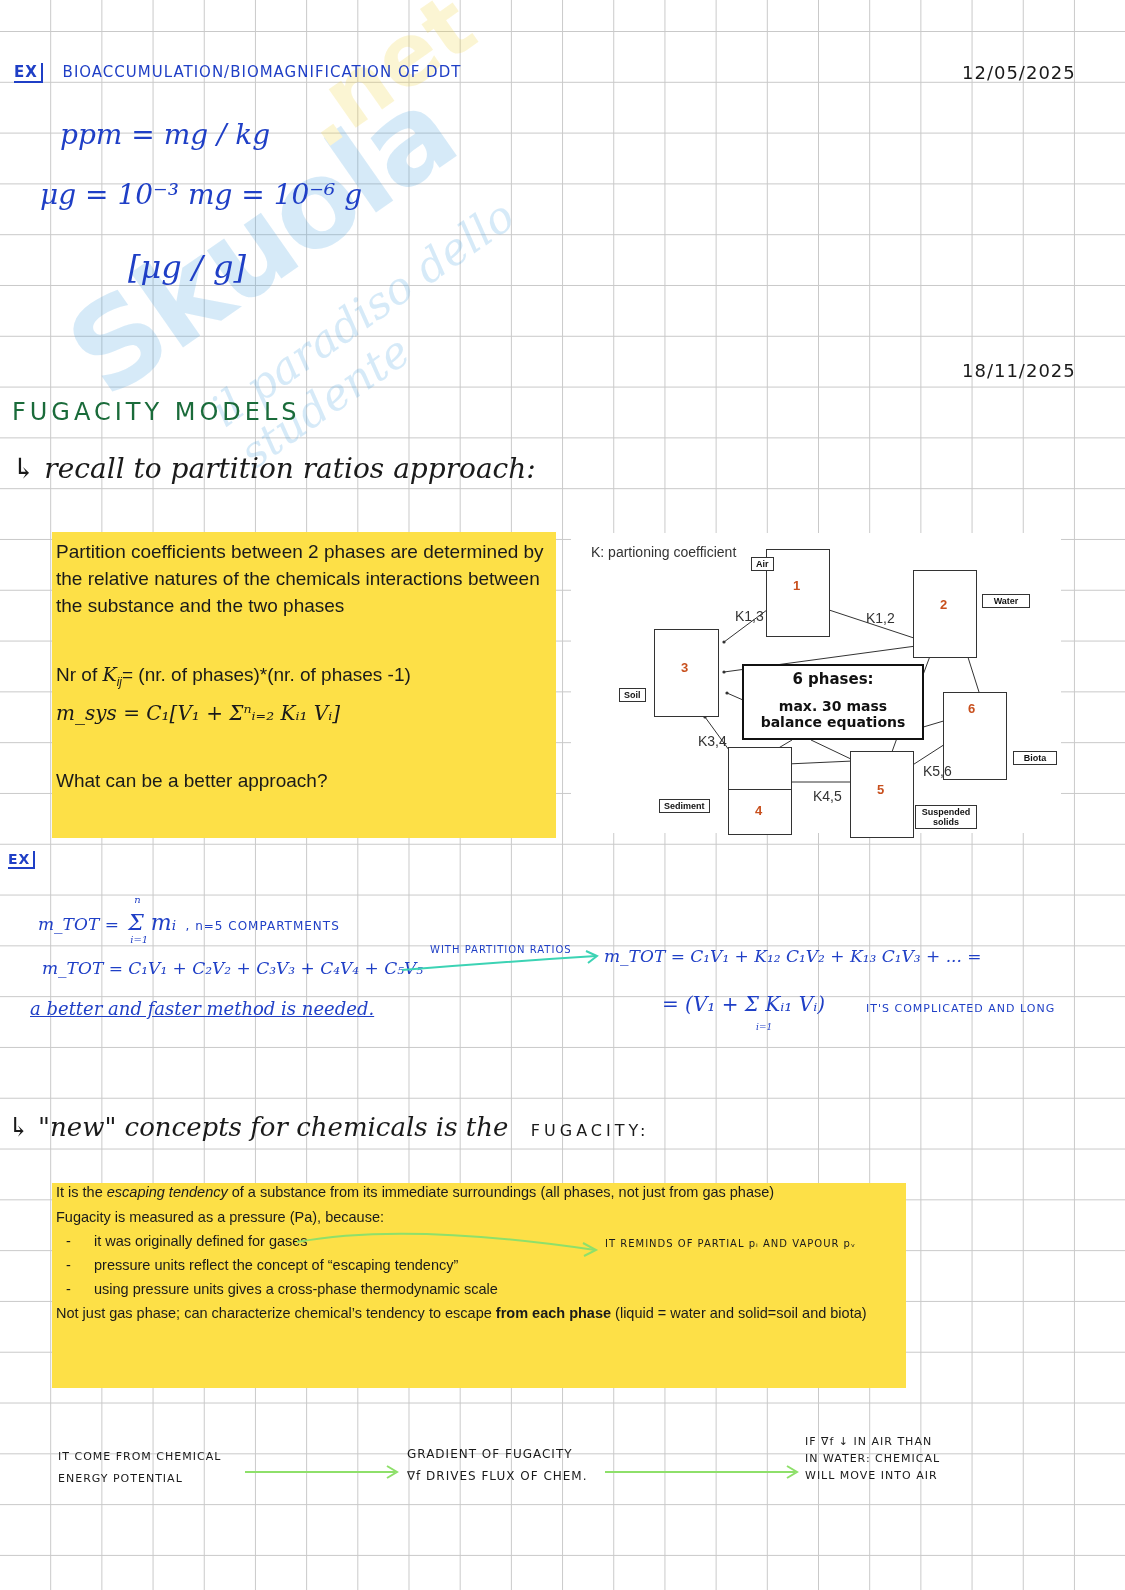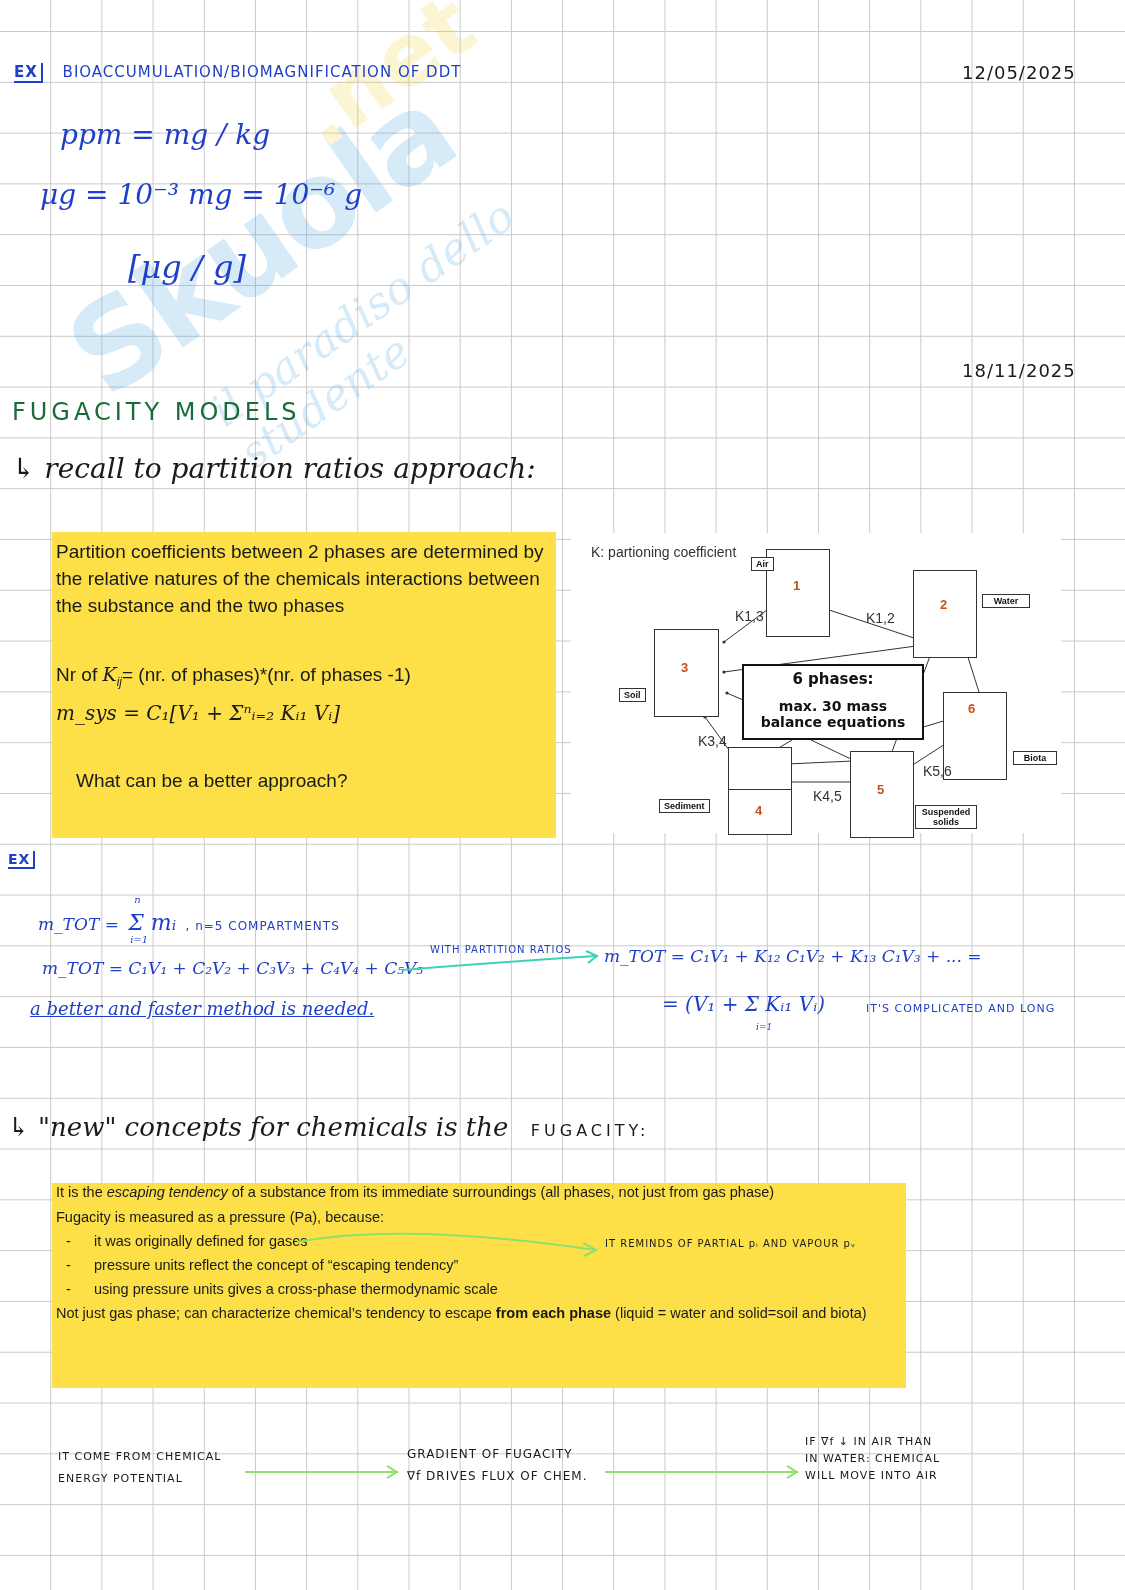--- a/index.html
+++ b/index.html
@@ -67,21 +67,21 @@
 <div class="abs hand black" style="left:962px; top:360px; font-size:18px;">18/11/2025</div>
 <div class="abs hand green-title" style="left:12px; top:398px; font-size:24px; letter-spacing:4px;">FUGACITY MODELS</div>
 <div class="abs cursive" style="left:12px; top:452px; font-size:28px;">↳ recall to partition ratios approach:</div>
 
 <div class="slide" style="left:52px; top:532px; width:500px; height:300px; font-size:19px; line-height:27px; padding:6px 0 0 4px;">
   <p style="width:492px;">Partition coefficients between 2 phases are determined by the relative natures  of the chemicals interactions between the substance and the two phases</p>
   <p style="margin-top:42px;">
     <span>Nr of </span><i style="font-family:'DejaVu Serif',serif;">K</i><sub style="font-size:12px; font-style:italic;">ij</sub><span>= (nr. of phases)*(nr. of phases -1)</span>
   </p>
   <p style="font-family:'DejaVu Serif',serif; font-style:italic; font-size:20px; margin-top:4px;">m_sys = C₁[V₁ + Σⁿᵢ₌₂ Kᵢ₁ Vᵢ]</p>
-  <p style="margin-top:40px;margin-left:20px;">What can be a better approach?</p>
+  <p style="margin-top:40px;">What can be a better approach?</p>
 </div>
 
 <div class="diag">
   <svg width="490" height="300" style="position:absolute; left:0; top:0;">
     <g stroke="#333" stroke-width="1" fill="none">
       <line x1="208" y1="68" x2="153" y2="109"></line>
       <line x1="246" y1="73" x2="355" y2="109"></line>
       <line x1="153" y1="139" x2="345" y2="113"></line>
       <line x1="156" y1="160" x2="172" y2="167"></line>
       <line x1="362" y1="115" x2="349" y2="150"></line>

